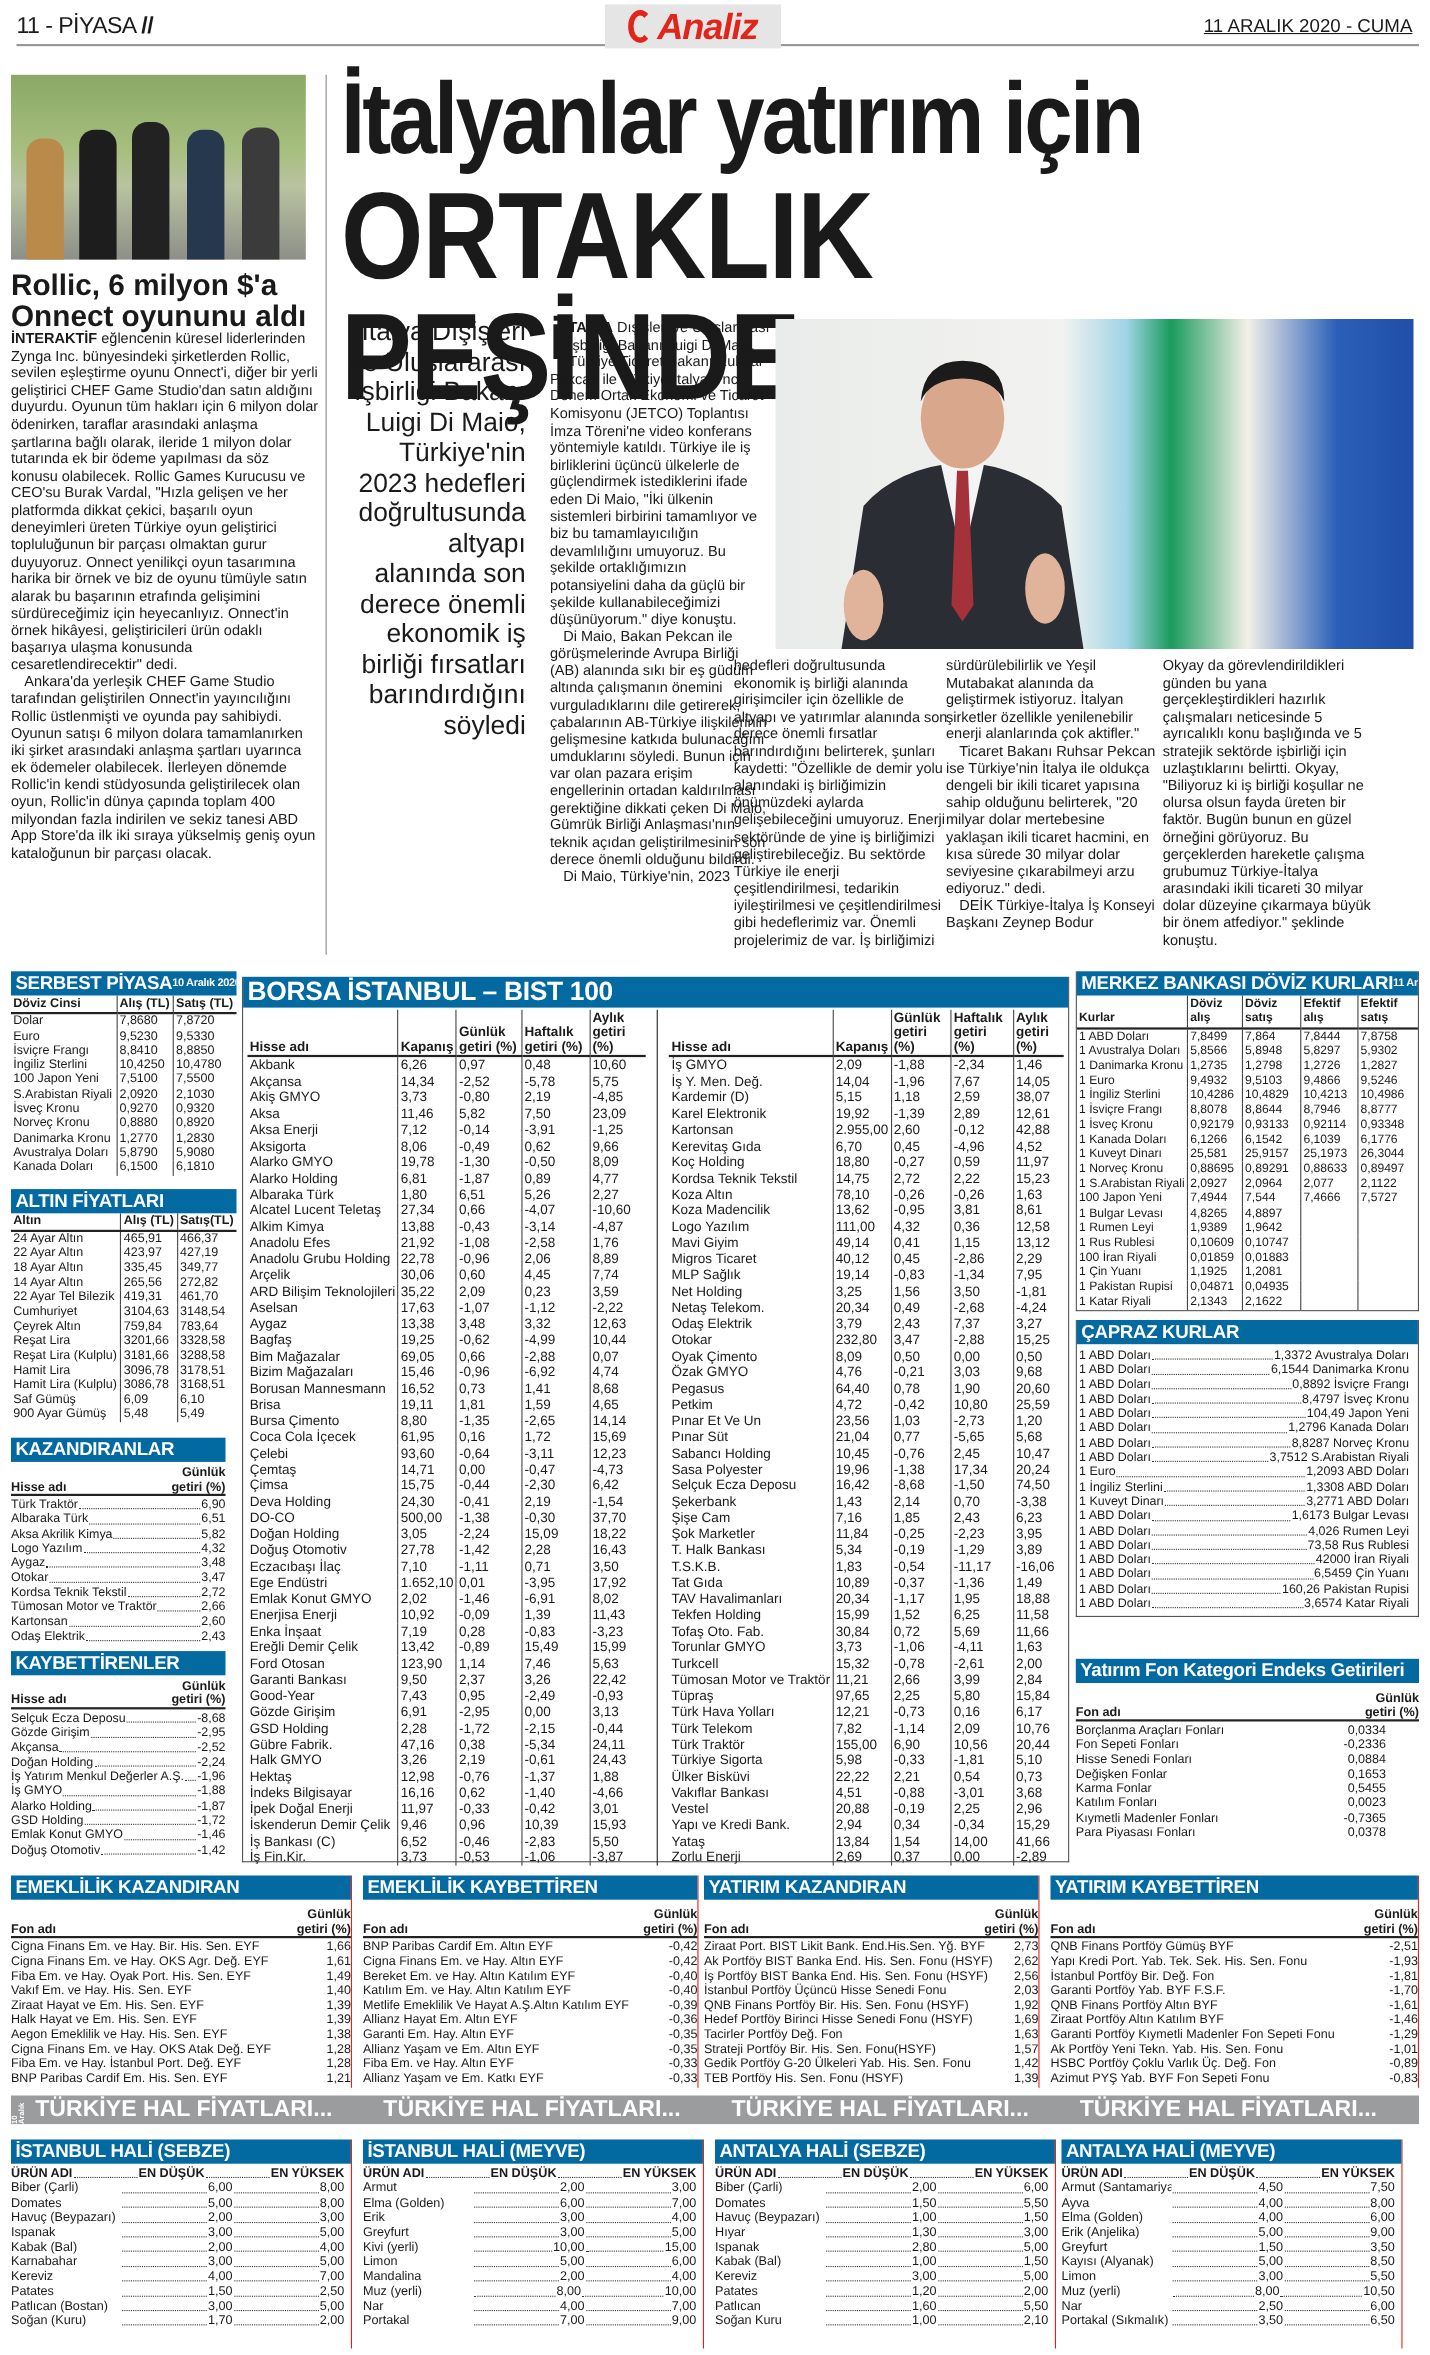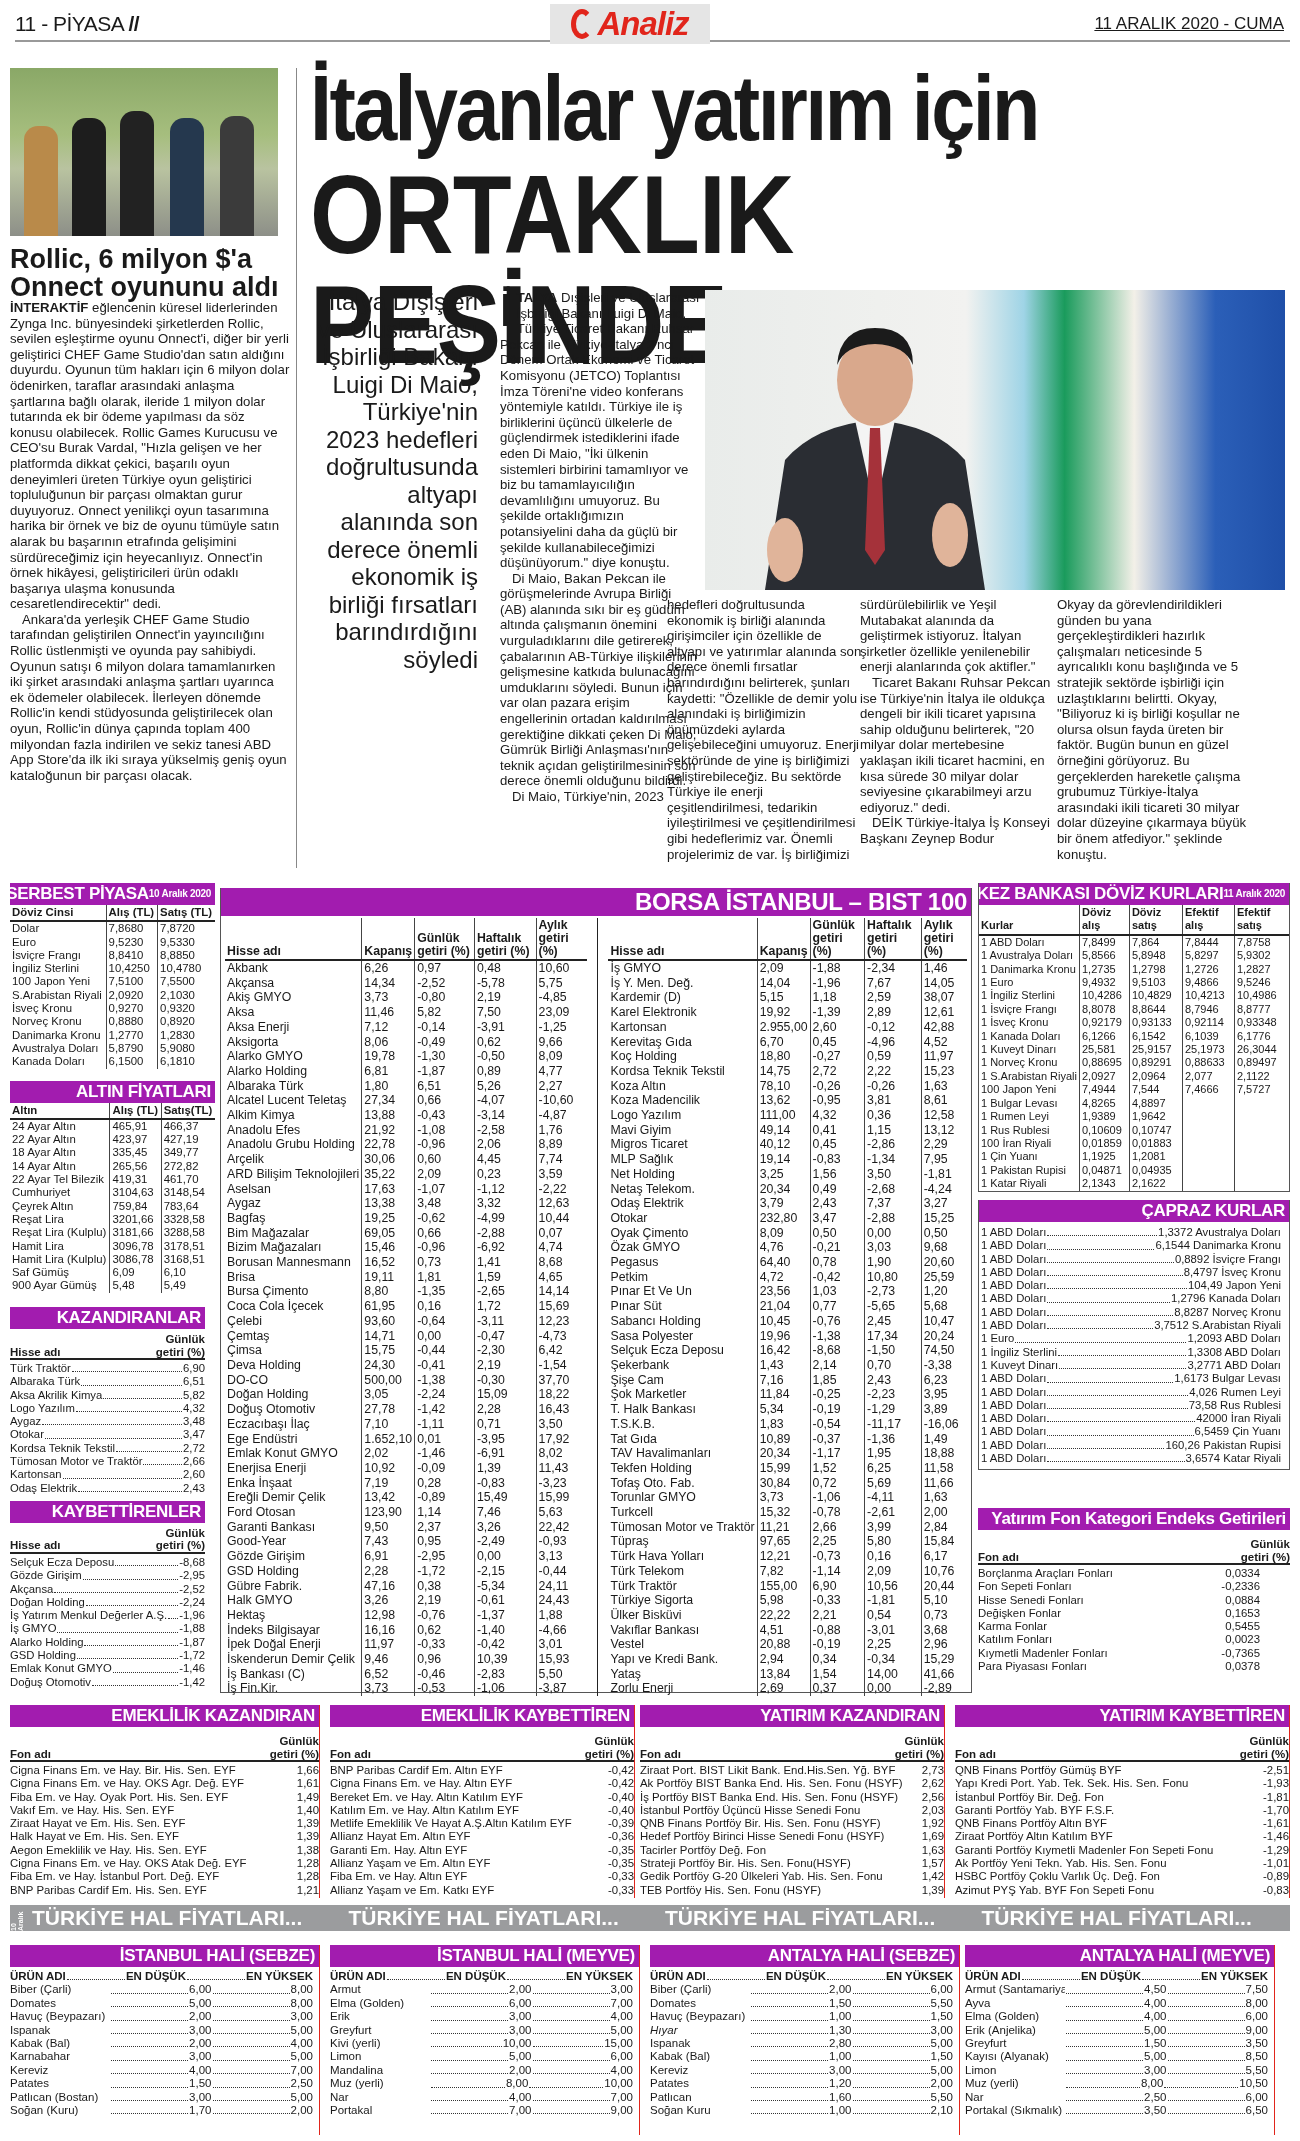--- a/index.html
+++ b/index.html
@@ -25,21 +25,21 @@
 .deck{left:310px;top:288px;width:168px;font-size:24px;line-height:27.5px;text-align:right;font-weight:500}
 .col{width:190px}
 .col p+p{text-indent:12px}
 .c1{left:500px;top:290px;width:200px}
 .dropcap{float:left;font-size:46px;line-height:40px;font-weight:900;margin-right:4px}
 .photo-main{left:705px;top:290px;width:580px;height:300px;background:linear-gradient(90deg,#e9ecea 0%,#f2f2f0 45%,#9fd4e6 55%,#1a9b5c 62%,#f3f0e8 74%,#2b5fb8 88%,#1f4fa8 100%);overflow:hidden}
 .photo-main .person{position:absolute;left:40px;top:20px;width:260px;height:280px}
 .c2{left:667px;top:597px;width:195px}
 .c3{left:860px;top:597px;width:195px}
 .c4{left:1057px;top:597px;width:200px}
-.redhdr{background:#a21caf;color:#fff;font-weight:900;font-family:"Liberation Sans",sans-serif;height:22px;line-height:22px;padding:0 4px;font-size:17px;letter-spacing:-0.3px;display:flex;justify-content:flex-end;align-items:center;white-space:nowrap;overflow:hidden}
+.redhdr{background:#0369a1;color:#fff;font-weight:900;font-family:"Liberation Sans",sans-serif;height:22px;line-height:22px;padding:0 4px;font-size:17px;letter-spacing:-0.3px;display:flex;justify-content:flex-start;align-items:center;white-space:nowrap;overflow:hidden}
 .redhdr small{font-size:10px;font-weight:700}
 table{border-collapse:collapse;width:100%}
 .tbl{font-size:11.4px;line-height:13.3px}
 .tbl th{font-weight:700;text-align:left;vertical-align:bottom;padding:1px 2px;border-bottom:2px solid #222}
 .tbl td{padding:0 2px;white-space:nowrap}
 .tbl td+td,.tbl th+th{border-left:1px solid #444}
 .dotrow{display:flex;font-size:11.3px;line-height:13.3px;white-space:nowrap}
 .dotrow .n{flex:none}
 .dotrow .fill{flex:1;border-bottom:1px dotted #333;margin:0 1px 3px}
 .dotrow .v{flex:none}
@@ -1819,21 +1819,21 @@
         <span class="v">5,50</span>
       </div>
       <div class="dotrow" style="padding-right: 6px;">
         <span class="n" style="width: 100px; overflow: hidden;">Havuç (Beypazarı)</span>
         <span class="fill"></span>
         <span class="v">1,00</span>
         <span class="fill"></span>
         <span class="v">1,50</span>
       </div>
       <div class="dotrow" style="padding-right: 6px;">
-        <span class="n" style="width: 100px; overflow: hidden; font-style: italic;">Hıyar</span>
+        <span class="n" style="width: 100px; overflow: hidden;">Hıyar</span>
         <span class="fill"></span>
         <span class="v">1,30</span>
         <span class="fill"></span>
         <span class="v">3,00</span>
       </div>
       <div class="dotrow" style="padding-right: 6px;">
         <span class="n" style="width: 100px; overflow: hidden;">Ispanak</span>
         <span class="fill"></span>
         <span class="v">2,80</span>
         <span class="fill"></span>

